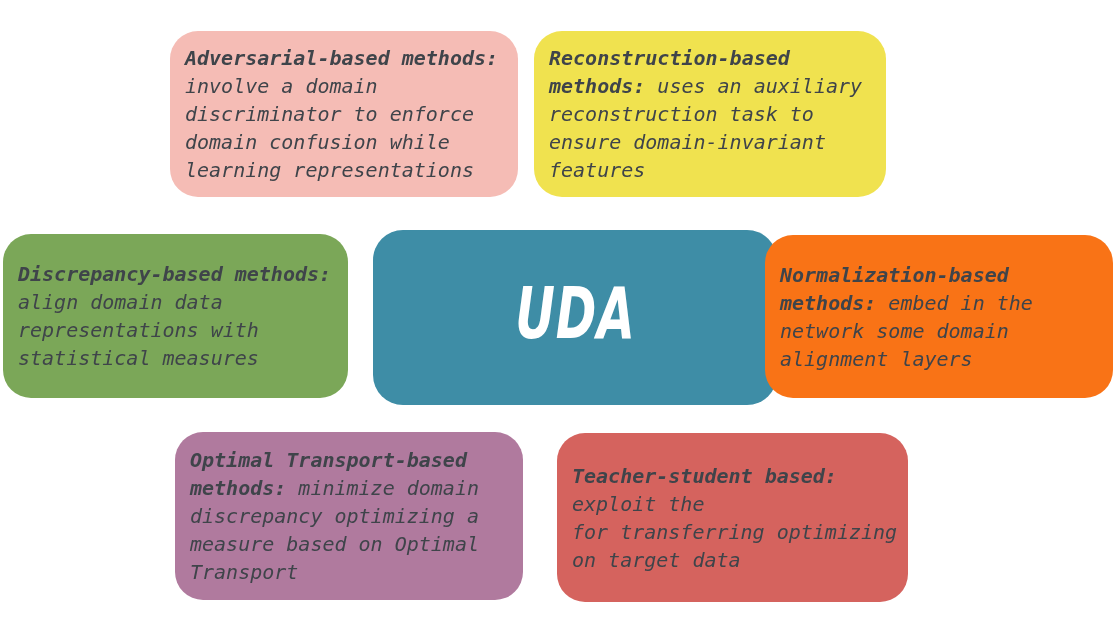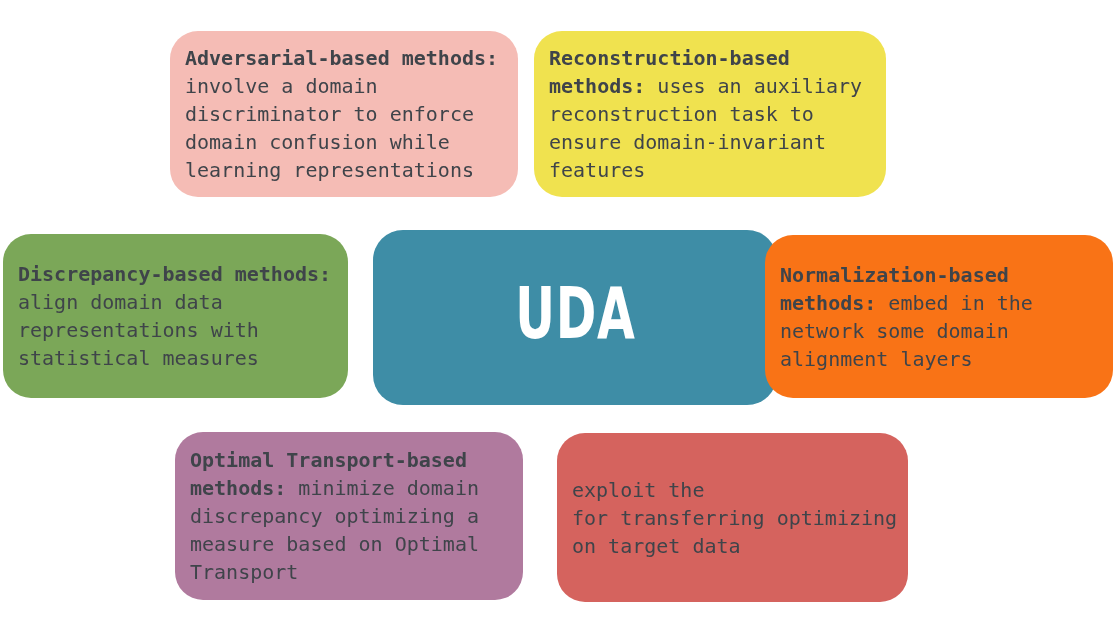--- a/index.html
+++ b/index.html
@@ -51,21 +51,21 @@
     line-height: 1;
     color: #ffffff;
     transform: scaleX(0.68);
     margin-top: -10px;
     letter-spacing: 1px;
   }
 </style>
 </head>
 <body>
 
-<div class="canvas" style="color: rgb(63, 68, 74);">
+<div class="canvas" style="color: rgb(63, 68, 74); font-style: italic;">
 
   <div class="box box-adversarial" style="background-color: rgb(245, 188, 181);">
     <div class="line"><b>Adversarial-based methods:</b><span></span></div>
     <div class="line"><b></b><span>involve a domain</span></div>
     <div class="line"><b></b><span>discriminator to enforce</span></div>
     <div class="line"><b></b><span>domain confusion while</span></div>
     <div class="line"><b></b><span>learning representations</span></div>
   </div>
 
   <div class="box box-reconstruction" style="background-color: rgb(240, 226, 79);">
@@ -96,18 +96,19 @@
 
   <div class="box box-optimal-transport" style="background-color: rgb(176, 122, 158);">
     <div class="line"><b>Optimal Transport-based</b><span></span></div>
     <div class="line"><b>methods:</b><span> minimize domain</span></div>
     <div class="line"><b></b><span>discrepancy optimizing a</span></div>
     <div class="line"><b></b><span>measure based on Optimal</span></div>
     <div class="line"><b></b><span>Transport</span></div>
   </div>
 
   <div class="box box-teacher-student" style="background-color: rgb(213, 99, 94);">
+    <div class="line"><b>Teacher-student based:</b><span></span></div>
     <div class="line"><b></b><span>exploit the</span></div>
     <div class="line"><b></b><span>for transferring optimizing</span></div>
     <div class="line"><b></b><span>on target data</span></div>
   </div>
 
 </div>
 
 </body></html>

